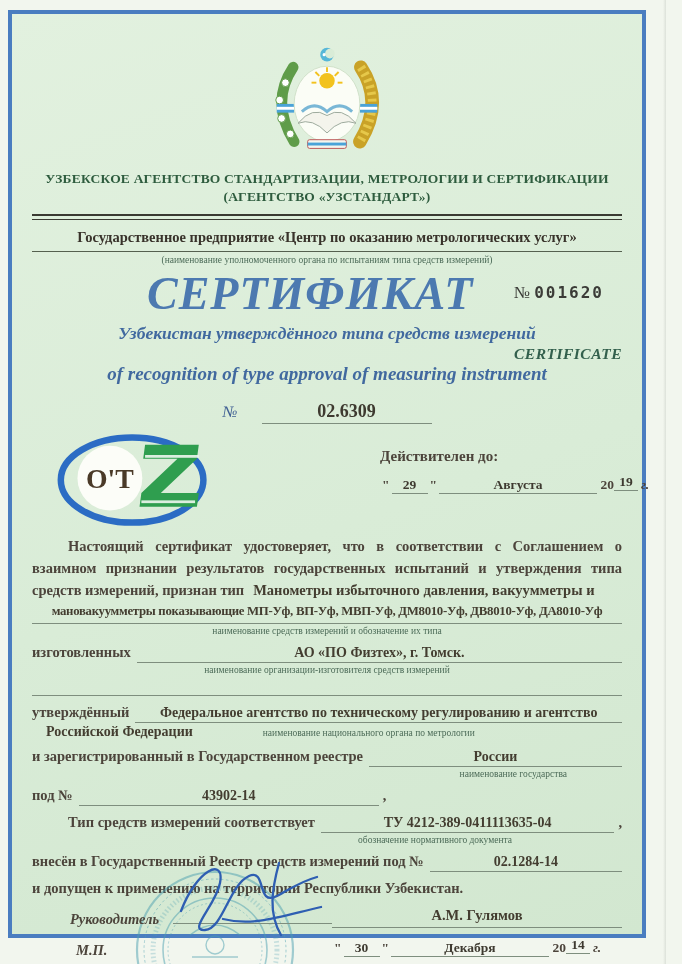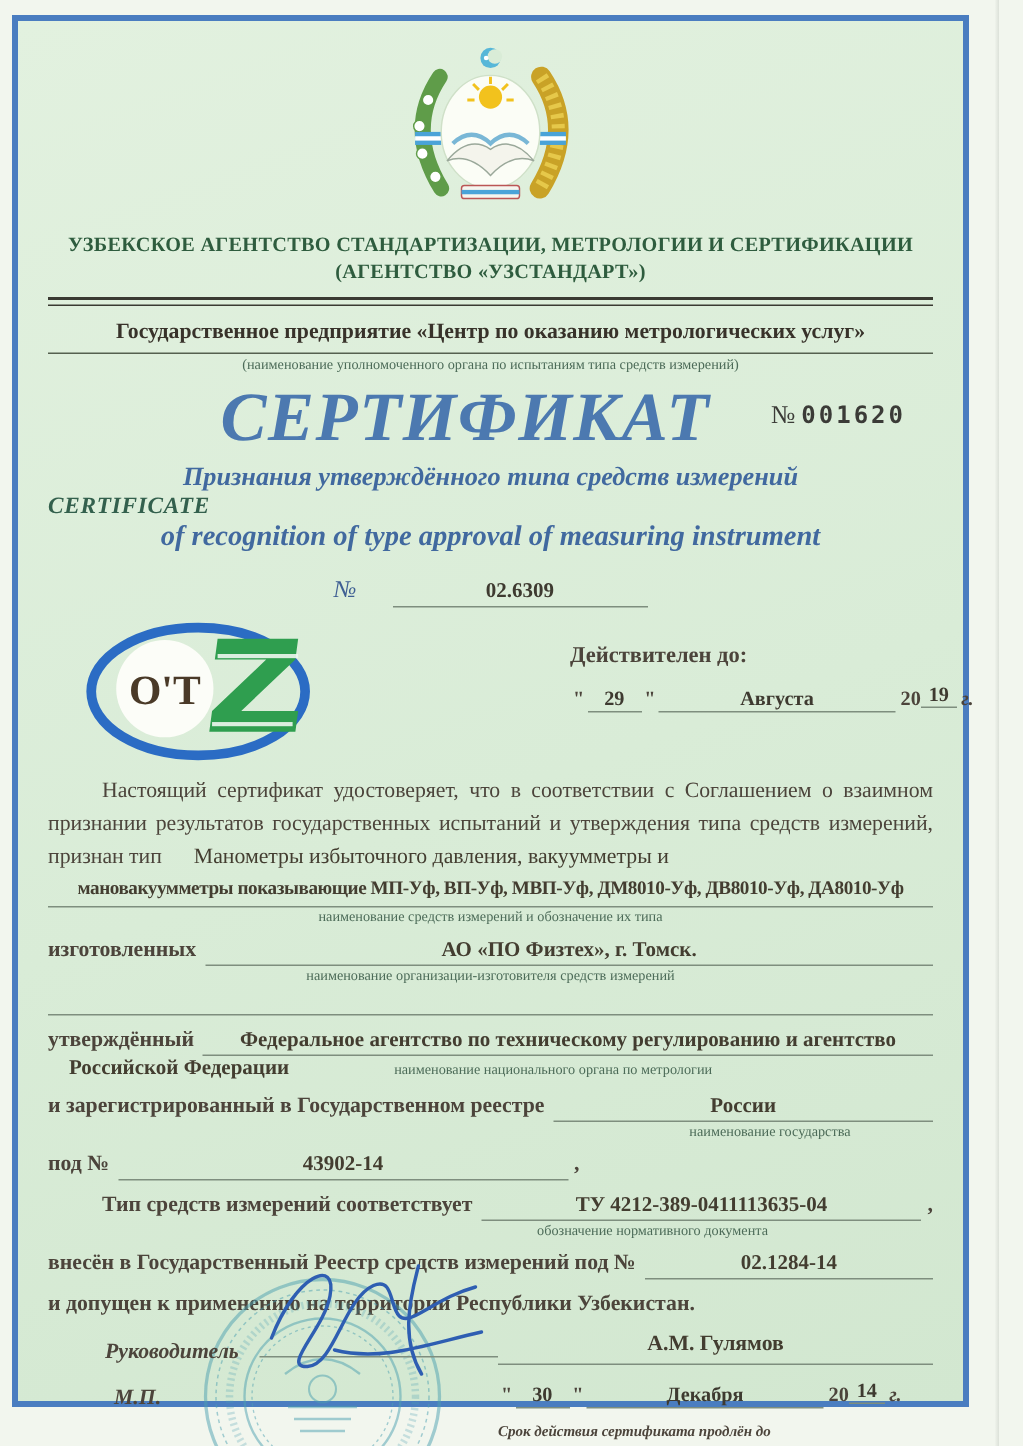--- a/index.html
+++ b/index.html
@@ -12,21 +12,21 @@
   }
   .page::after{
     content:"";position:absolute;top:0;right:16px;width:3px;height:100%;
     background:linear-gradient(to right,rgba(0,0,0,0),rgba(120,130,120,.18));
   }
   .cert{
     position:absolute;left:8px;top:10px;width:638px;height:928px;
     border:4px solid var(--frame-blue,#4a7dc0);
     background:linear-gradient(160deg,#e2f1df 0%,var(--paper-green,#d9ecd7) 55%,#d2e7d0 100%);
     box-sizing:border-box;
-    padding:0 20px;
+    padding:16px 20px;
   }
   .emblem-wrap{text-align:center;margin-top:14px;height:118px;}
   .agency{
     margin-top:8px;text-align:center;
     color:var(--header-green,#2e5c3e);
     font-weight:bold;font-size:13.5px;line-height:1.35;letter-spacing:.2px;
   }
   .double-rule{
     margin-top:8px;height:3px;
     border-top:2.5px solid #3a3a32;border-bottom:1.2px solid #3a3a32;
@@ -47,49 +47,49 @@
   .cert-serial .nosym{font-size:17px;}
   .cert-serial .digits{
     font-family:"DejaVu Sans Mono","Liberation Mono",monospace;
     font-size:16px;letter-spacing:2px;font-weight:bold;
   }
   .sub-ru{
     text-align:center;margin-top:4px;font-size:17.5px;font-weight:bold;font-style:italic;
     color:var(--subtitle-blue,#41699f);
   }
   .title-en{
-    text-align:left;margin-top:1px;font-size:15.5px;font-weight:bold;font-style:italic;
+    text-align:right;margin-top:1px;font-size:15.5px;font-weight:bold;font-style:italic;
     color:var(--cert-en-green,#33604d);letter-spacing:.5px;
   }
   .sub-en{
     text-align:center;margin-top:0px;font-size:19px;font-weight:bold;font-style:italic;
     color:var(--subtitle-blue,#41699f);
   }
   .certno-row{margin-top:16px;text-align:center;}
   .certno-row .no-sym{font-size:16px;font-style:italic;color:#3f5f93;margin-right:24px;}
   .certno-row .no-line{
     display:inline-block;min-width:150px;border-bottom:1.3px solid var(--line-gray,#7e8e7e);
-    font-weight:bold;font-size:14px;color:var(--value-dark,#3e3a30);padding:0 10px 1px;
+    font-weight:bold;font-size:18px;color:var(--value-dark,#3e3a30);padding:0 10px 1px;
   }
   .logo-row{position:relative;height:96px;margin-top:6px;}
   .ot-logo{position:absolute;left:14px;top:0;}
   .validity{position:absolute;left:348px;top:18px;width:270px;color:var(--text-dark,#4c443b);}
   .v-label{font-weight:bold;font-size:15px;}
   .v-date{margin-top:12px;font-size:13.5px;font-weight:bold;white-space:nowrap;}
   .seg{
     display:inline-block;border-bottom:1.2px solid var(--line-gray,#7e8e7e);
     text-align:center;font-weight:bold;color:var(--value-dark,#3e3a30);
   }
   .w38{width:36px;} .w170{width:158px;} .w26{width:24px;}
   .raised{position:relative;top:-3px;border-bottom:1.2px solid var(--line-gray,#7e8e7e);}
   .q{margin:0 2px;font-weight:bold;}
   .unit{font-style:italic;margin-left:3px;}
   .para{
     margin:10px 0 0 0;text-align:justify;text-indent:36px;
-    font-size:14.5px;font-weight:normal;color:var(--text-dark,#4c443b);line-height:1.5;
+    font-size:14.5px;font-weight:bold;color:var(--text-dark,#4c443b);line-height:1.5;
   }
   .fill-inline{
     display:inline-block;text-indent:0;min-width:352px;text-align:center;
     border-bottom:0 none;color:#433d30;
   }
   .type2{
     margin-top:2px;text-align:center;font-weight:bold;font-size:12.8px;letter-spacing:-.3px;
     white-space:nowrap;color:#433d30;border-bottom:1.2px solid var(--line-gray,#7e8e7e);
     padding-bottom:4px;
   }
@@ -177,21 +177,21 @@
     <div class="caption org-caption">(наименование уполномоченного органа по испытаниям типа средств измерений)</div>
 
     <div class="title-row">
       <div class="cert-title">СЕРТИФИКАТ</div>
       <div class="cert-serial">
         <span class="nosym">№</span>
         <span class="digits">001620</span>
       </div>
     </div>
 
-    <div class="sub-ru">Признания утверждённого типа средств измерений</div>
+    <div class="sub-ru">Узбекистан утверждённого типа средств измерений</div>
     <div class="title-en">CERTIFICATE</div>
     <div class="sub-en">of recognition of type approval of measuring instrument</div>
 
     <div class="certno-row">
       <span class="no-sym">№</span><span class="no-line">02.6309</span>
     </div>
 
     <div class="logo-row">
       <svg class="ot-logo" width="175" height="100" viewBox="0 0 175 108">
         <ellipse cx="86" cy="54" rx="77" ry="46" fill="none" stroke="#2b6cc4" stroke-width="7"></ellipse>

